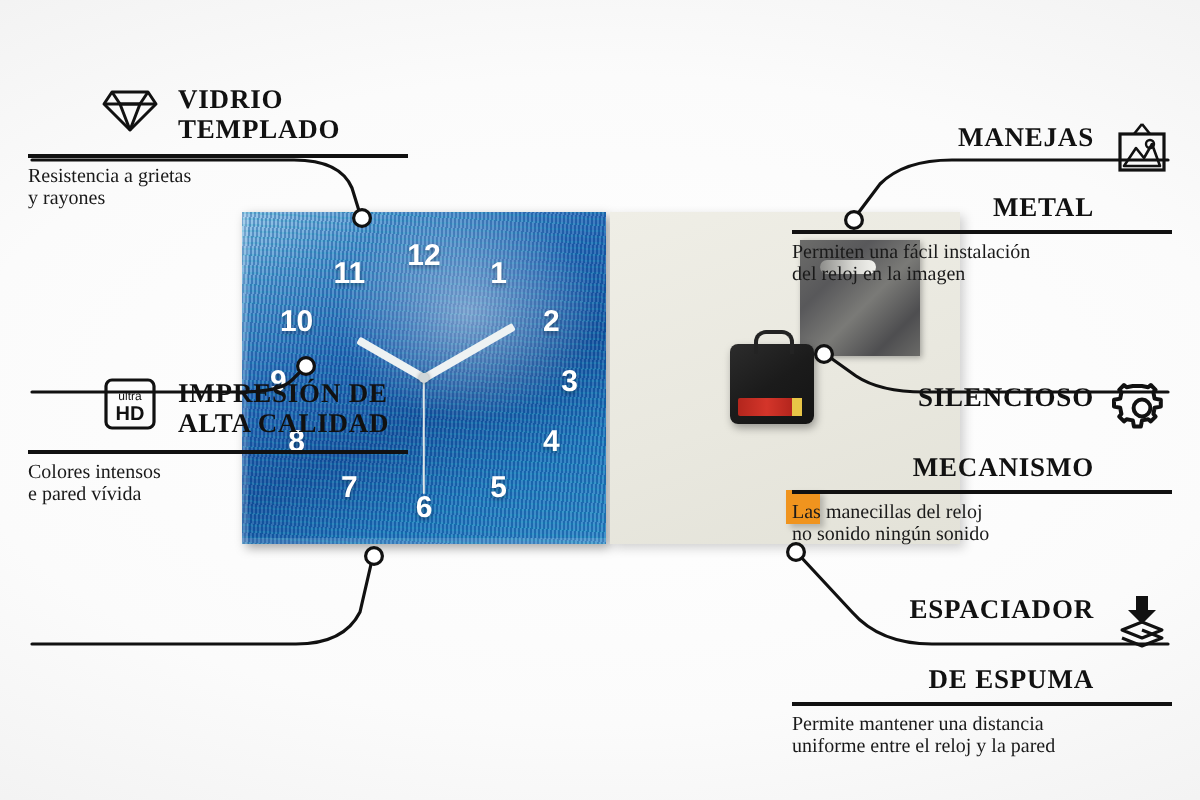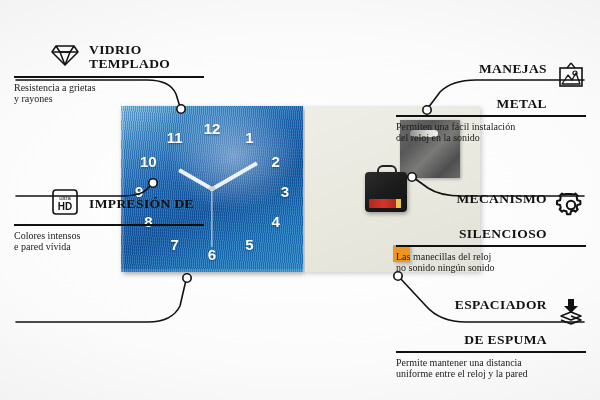--- a/index.html
+++ b/index.html
@@ -189,20 +189,21 @@
     <div class="head">
       <span class="icon">
         <svg width="30" height="28" viewBox="0 0 30 28">
           <rect x="3" y="2" width="24" height="24" rx="3" fill="none" stroke="#111" stroke-width="1.6"></rect>
           <text x="15" y="12" font-family="Liberation Sans, sans-serif" font-size="6" text-anchor="middle" fill="#111">ultra</text>
           <text x="15" y="22" font-family="Liberation Sans, sans-serif" font-size="10" font-weight="bold" text-anchor="middle" fill="#111">HD</text>
         </svg>
       </span>
       <div>
         <div class="title">IMPRESIÓN DE</div>
+        <div class="title">ALTA CALIDAD</div>
       </div>
     </div>
     <div class="rule"></div>
     <div class="desc">Colores intensos</div>
     <div class="desc">e pared vívida</div>
   </div>
 
 
   <div class="callout right" style="left:396px;top:42px;width:190px;">
     <div class="head">
@@ -214,28 +215,28 @@
         <svg width="30" height="28" viewBox="0 0 30 28">
           <path d="M15,2 L11,7 M15,2 L19,7" fill="none" stroke="#111" stroke-width="1.3"></path>
           <rect x="4" y="7" width="22" height="18" fill="none" stroke="#111" stroke-width="1.6"></rect>
           <path d="M6,23 L12,14 L16,19 L20,12 L24,23 Z" fill="none" stroke="#111" stroke-width="1.3" stroke-linejoin="round"></path>
           <circle cx="19" cy="12" r="2" fill="none" stroke="#111" stroke-width="1.2"></circle>
         </svg>
       </span>
     </div>
     <div class="rule"></div>
     <div class="desc">Permiten una fácil instalación</div>
-    <div class="desc">del reloj en la sonido</div>
+    <div class="desc">del reloj en la imagen</div>
   </div>
 
   <div class="callout right" style="left:396px;top:172px;width:190px;">
     <div class="head">
       <div>
+        <div class="title">SILENCIOSO</div>
         <div class="title">MECANISMO</div>
-        <div class="title">SILENCIOSO</div>
       </div>
       <span class="icon">
         <svg width="30" height="28" viewBox="0 0 30 28">
           <g fill="none" stroke="#111" stroke-width="2" stroke-linejoin="round">
             <path d="M15,3 l3.1,.6 1.3,-1.1 2.4,2.4 -1.1,1.3 .6,3.1 3.1,.6 0,3.4 -3.1,.6 -.6,3.1 1.1,1.3 -2.4,2.4 -1.3,-1.1 -3.1,.6 -.6,3.1 -3.4,0 -.6,-3.1 -3.1,-.6 -1.3,1.1 -2.4,-2.4 1.1,-1.3 -.6,-3.1 -3.1,-.6 0,-3.4 3.1,-.6 .6,-3.1 -1.1,-1.3 2.4,-2.4 1.3,1.1 3.1,-.6 z"></path>
             <circle cx="15" cy="14" r="4.2"></circle>
           </g>
         </svg>
       </span>
     </div>

